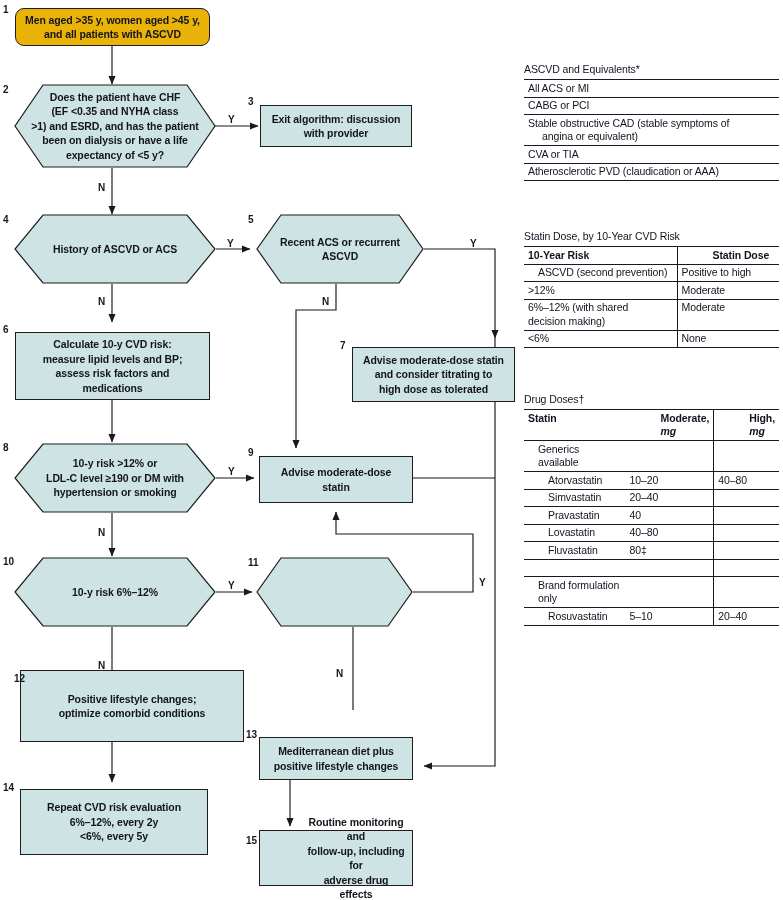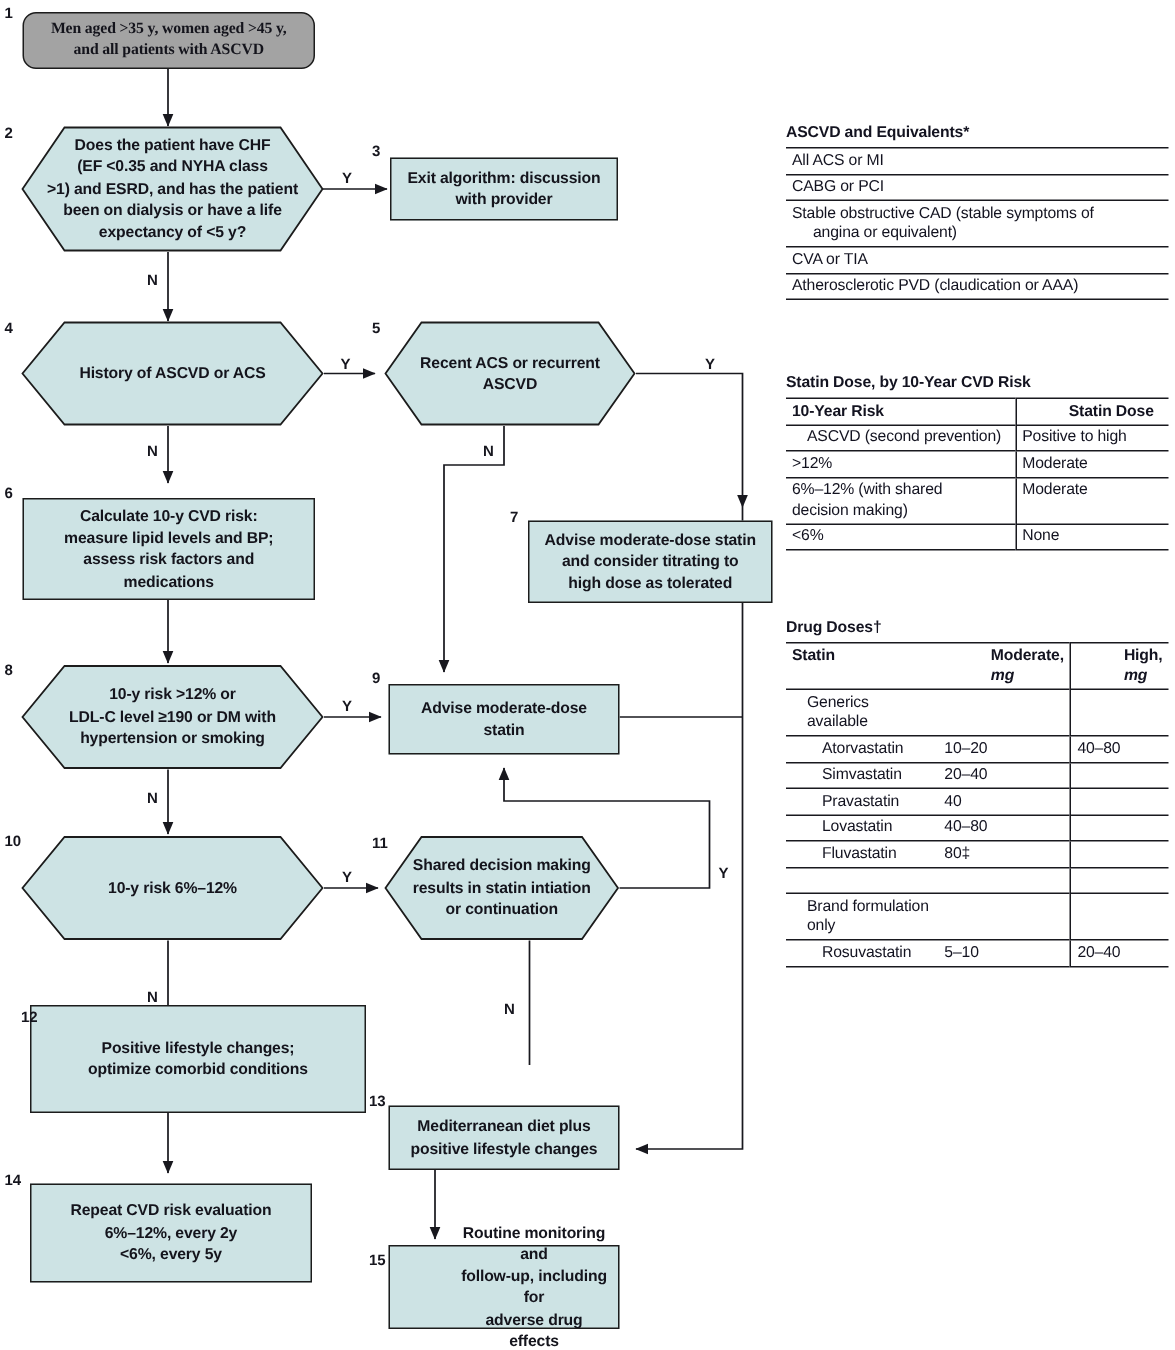--- a/index.html
+++ b/index.html
@@ -34,24 +34,23 @@
     letter-spacing:-0.1px;
     color:#14141c;
     z-index:3;
     padding:2px 6px;
   }
   .node.rect{
     background:#cde3e4;
     border:1px solid #1c1c1c;
   }
   .node.round{
-    background:#a3a3a3;
+    background:#eab308;
     border:1px solid #1c1c1c;
     border-radius:9px;
-    font-family:Liberation Serif, serif;
   }
   .node.hex{
     background:transparent;
     border:0;
   }
   .hexshape{
     position:absolute;
     left:0;top:0;width:100%;height:100%;
     z-index:-1;
   }
@@ -71,26 +70,25 @@
     z-index:5;
     line-height:11px;
   }
   
   .side-block{
     position:absolute;
     z-index:4;
   }
   .side-title{
     font-size:10.5px;
-    font-weight:bold;
+    font-weight:normal;
     color:#131320;
     margin-bottom:3px;
     line-height:13px;
     letter-spacing:-0.1px;
-    margin-top:19px;
   }
   table.tbl{
     border-collapse:collapse;
     width:100%;
     font-size:10.5px;
     line-height:13.5px;
     color:#131320;
     letter-spacing:-0.1px;
   }
   table.tbl td, table.tbl th{
@@ -263,25 +261,20 @@
     <div><span>10-y risk 6%–12%</span></div>
   </div>
   <div class="edge-label" style="left:228px;top:580px;">Y</div>
   <div class="edge-label" style="left:98px;top:660px;">N</div>
 
   <div class="node-num" style="left:248px;top:557px;">11</div>
   <div class="node hex" style="left:256px;top:557px;width:157px;height:70px;">
     <svg class="hexshape" viewBox="0 0 157 70" preserveAspectRatio="none">
       <polygon points="25,1 132,1 156,35 132,69 25,69 1,35" fill="#cde3e4" stroke="#1c1c1c" stroke-width="1.2"></polygon>
     </svg>
-    <div>
-      <span>Shared decision making</span><br>
-      <span>results in statin intiation</span><br>
-      <span>or continuation</span>
-    </div>
   </div>
   <div class="edge-label" style="left:479px;top:577px;">Y</div>
   <div class="edge-label" style="left:336px;top:668px;">N</div>
 
   <div class="node-num" style="left:14px;top:673px;text-align:center;">12</div>
   <div class="node rect" style="left:20px;top:670px;width:224px;height:72px;">
     <div>
       <span>Positive lifestyle changes;</span><br>
       <span>optimize comorbid conditions</span>
     </div>

